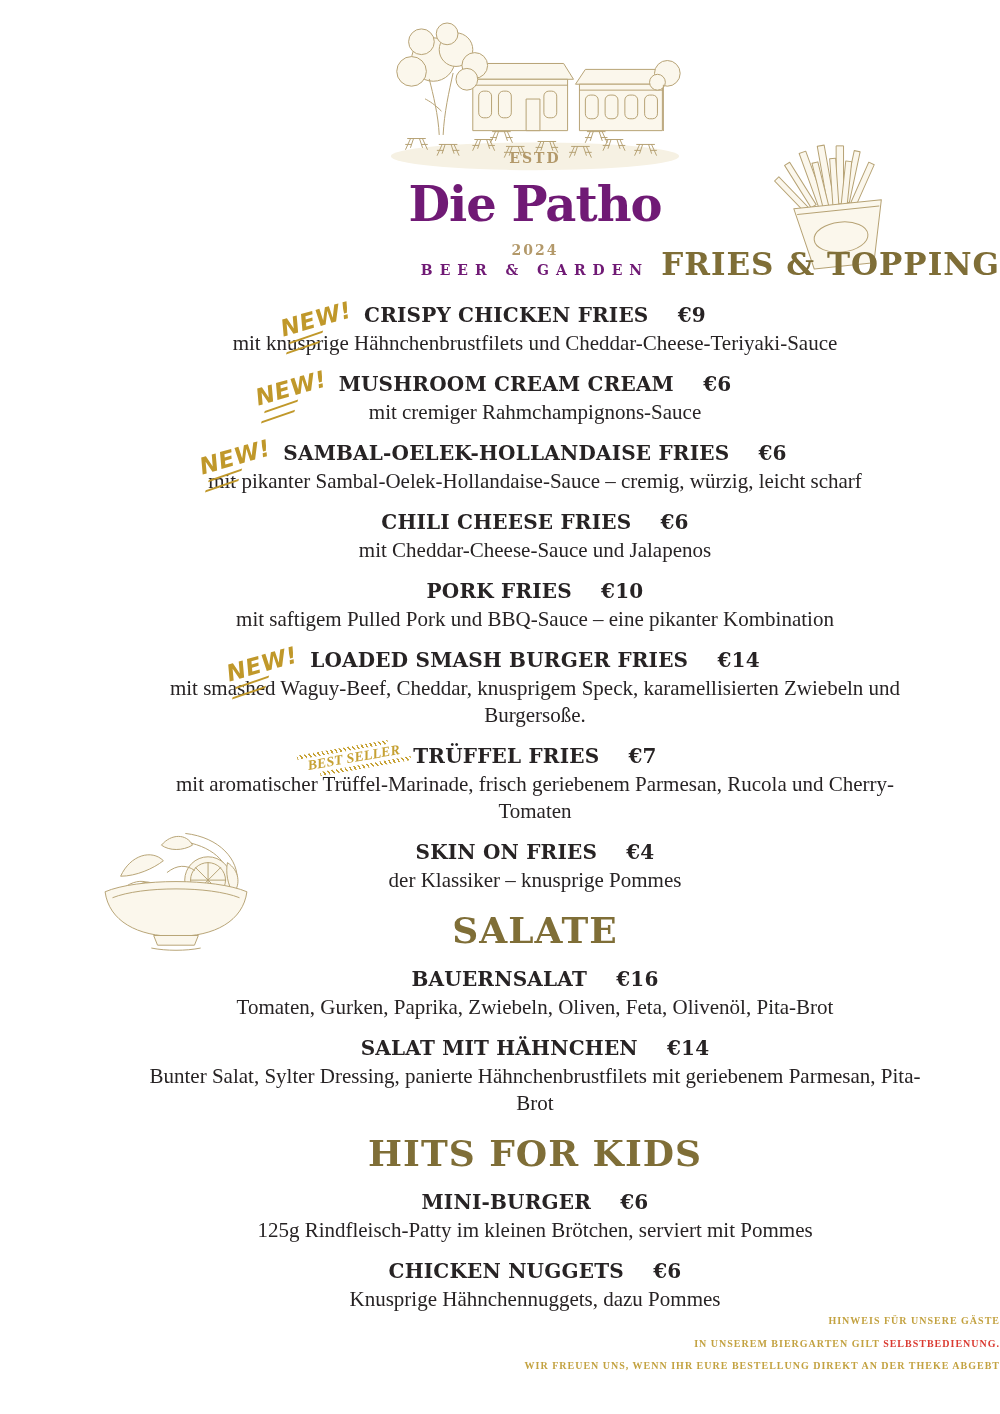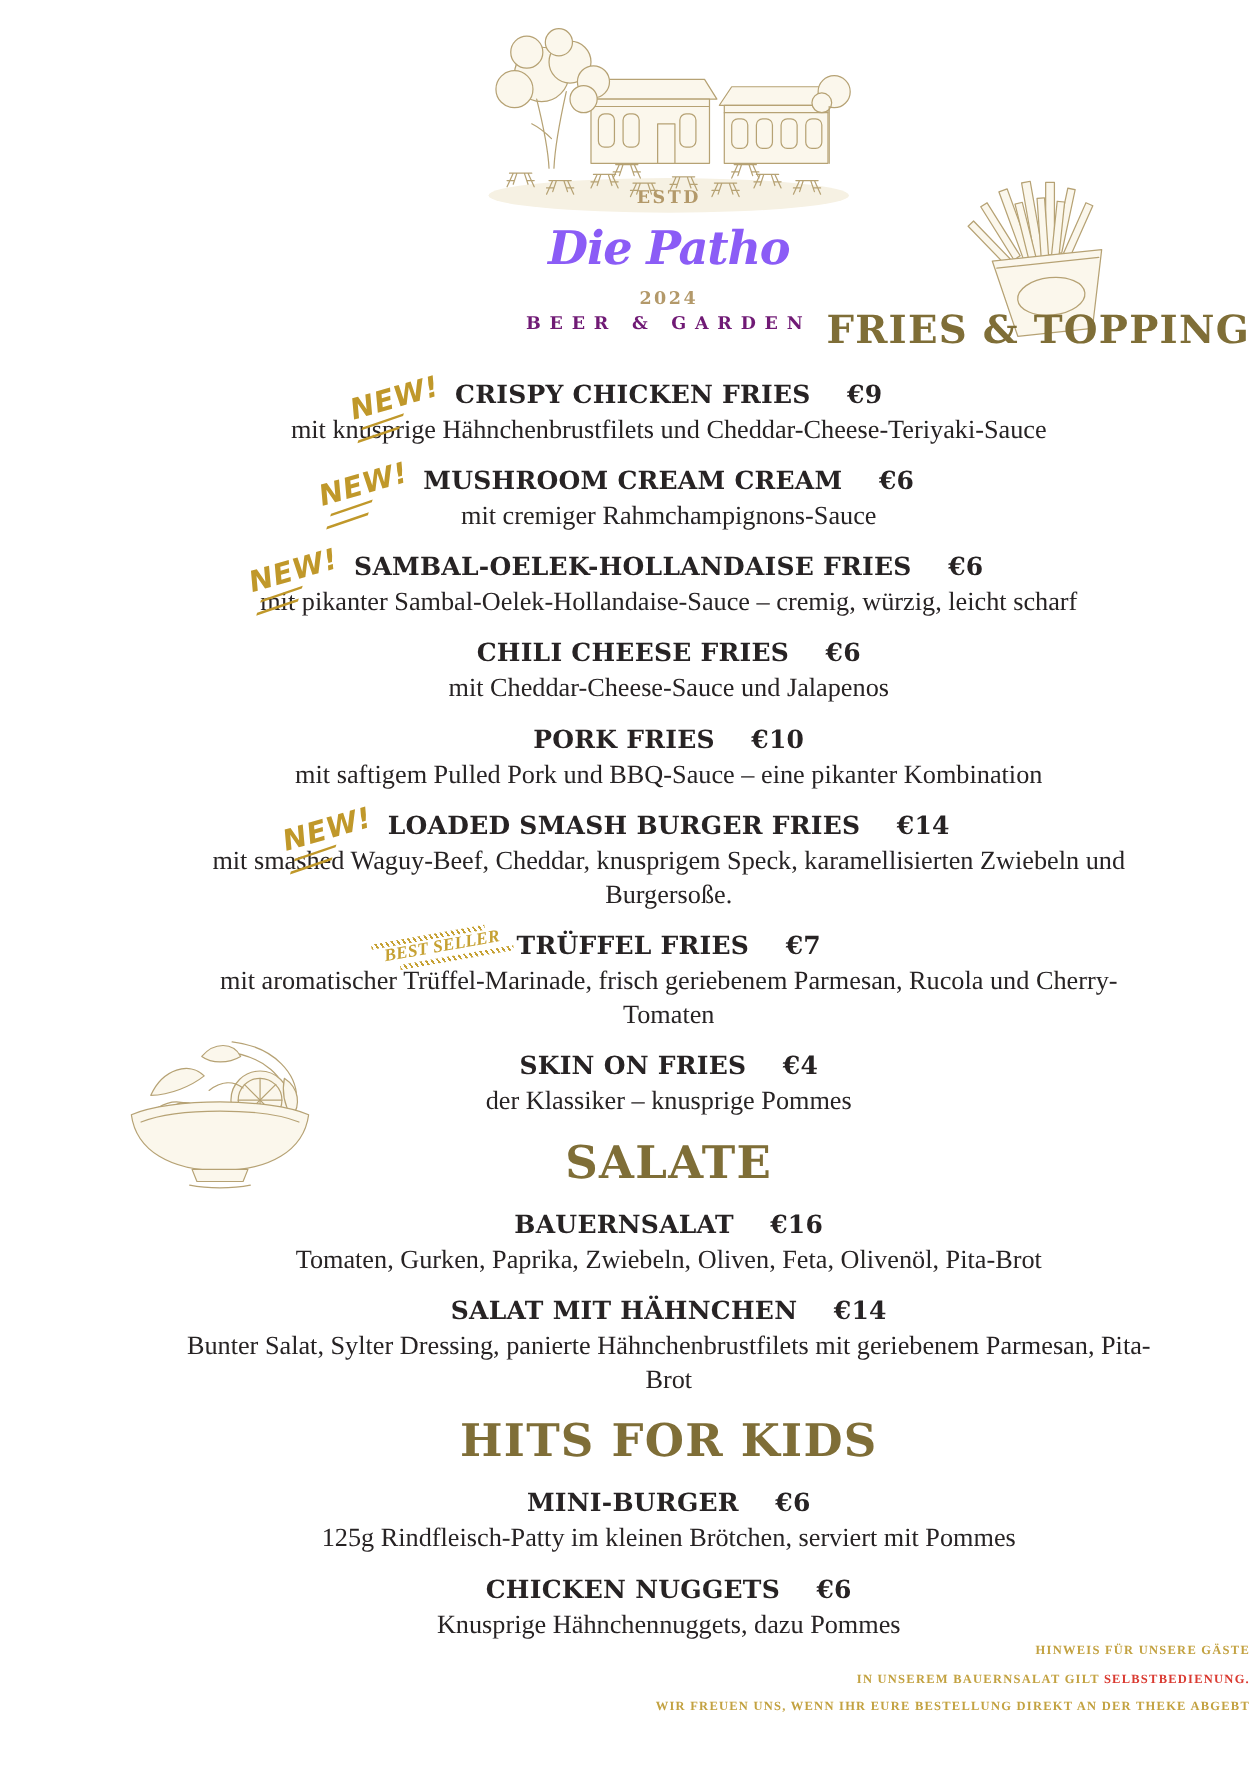--- a/index.html
+++ b/index.html
@@ -5,21 +5,21 @@
   html,body{margin:0;padding:0;background:#ffffff;}
   body{width:1000px;height:1414px;position:relative;overflow:hidden;
        font-family:"DejaVu Serif",serif;color:#272324;}
   .page{position:absolute;inset:0;}
 
   
   .header{position:absolute;top:22px;left:70px;right:0;text-align:center;}
   .logo-art{display:block;margin:0 auto;width:320px;height:158px;}
   .brand-line{display:flex;align-items:center;justify-content:center;gap:14px;margin-top:-30px;flex-direction:column;}
   .estd,.year{font-size:14px;font-weight:bold;letter-spacing:2px;color:#b3996a;}
-  .brand-name{font-size:37px;font-weight:bold;font-style:italic;color:#8b5cf6;letter-spacing:-1px;line-height:1;}
+  .brand-name{font-size:48px;font-weight:bold;color:#701a75;letter-spacing:-1px;line-height:1;}
   .brand-sub{font-size:14px;font-weight:bold;letter-spacing:7px;color:#701a75;margin-top:4px;}
 
   
   .fries-art{position:absolute;left:756px;top:138px;width:168px;height:140px;transform:rotate(-6deg);}
   .salad-art{position:absolute;left:92px;top:816px;width:168px;height:136px;}
 
   
   .menu{position:absolute;top:246px;left:70px;right:0;text-align:center;}
   h2{margin:0;font-weight:bold;color:#7f6e37;}
   .h-fries{font-size:31px;line-height:36px;letter-spacing:1px;margin-bottom:20px;text-align:right;}
@@ -267,17 +267,17 @@
         <span>CHICKEN NUGGETS</span>
         <span class="item-price">€6</span>
       </span></div>
       <div class="item-desc">Knusprige Hähnchennuggets, dazu Pommes</div>
     </div>
 
   </div>
 
   <div class="footer">
     <div>HINWEIS FÜR UNSERE GÄSTE</div>
-    <div><span>IN UNSEREM BAUERNSALAT GILT </span><span class="f-red">SELBSTBEDIENUNG.</span></div>
+    <div><span>IN UNSEREM BIERGARTEN GILT </span><span class="f-red">SELBSTBEDIENUNG.</span></div>
     <div>WIR FREUEN UNS, WENN IHR EURE BESTELLUNG DIREKT AN DER THEKE ABGEBT</div>
   </div>
 
 </div>
 
 </body></html>

